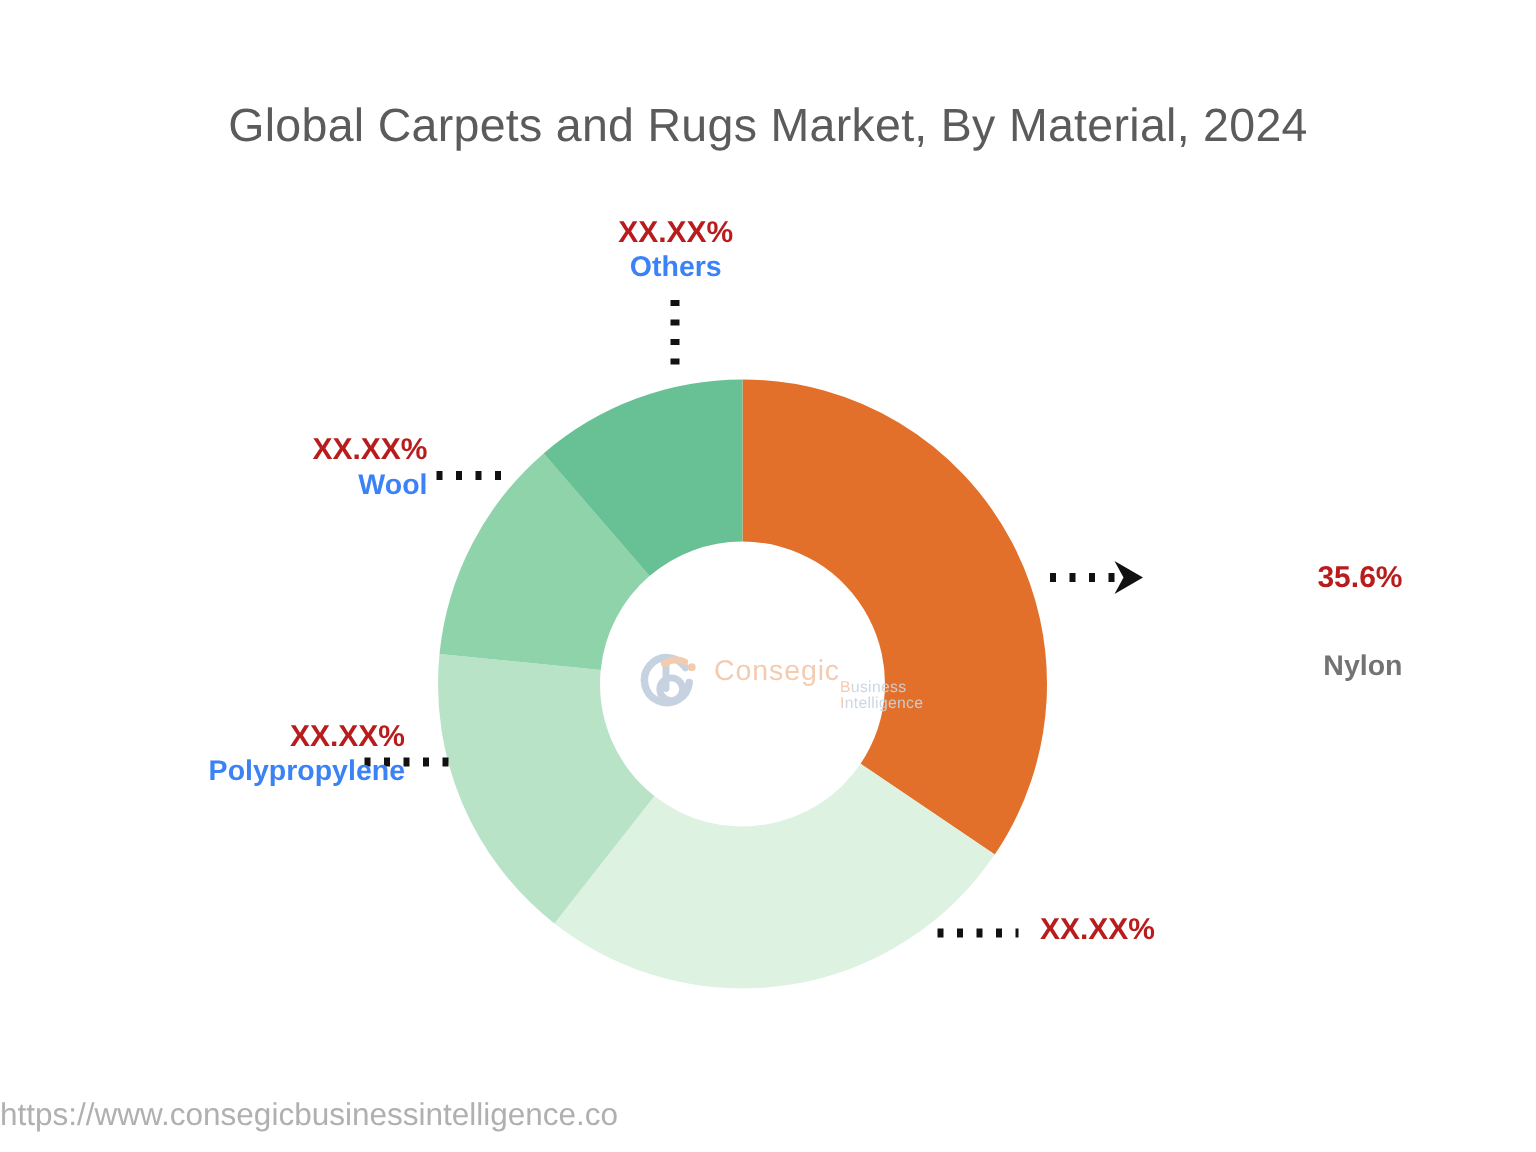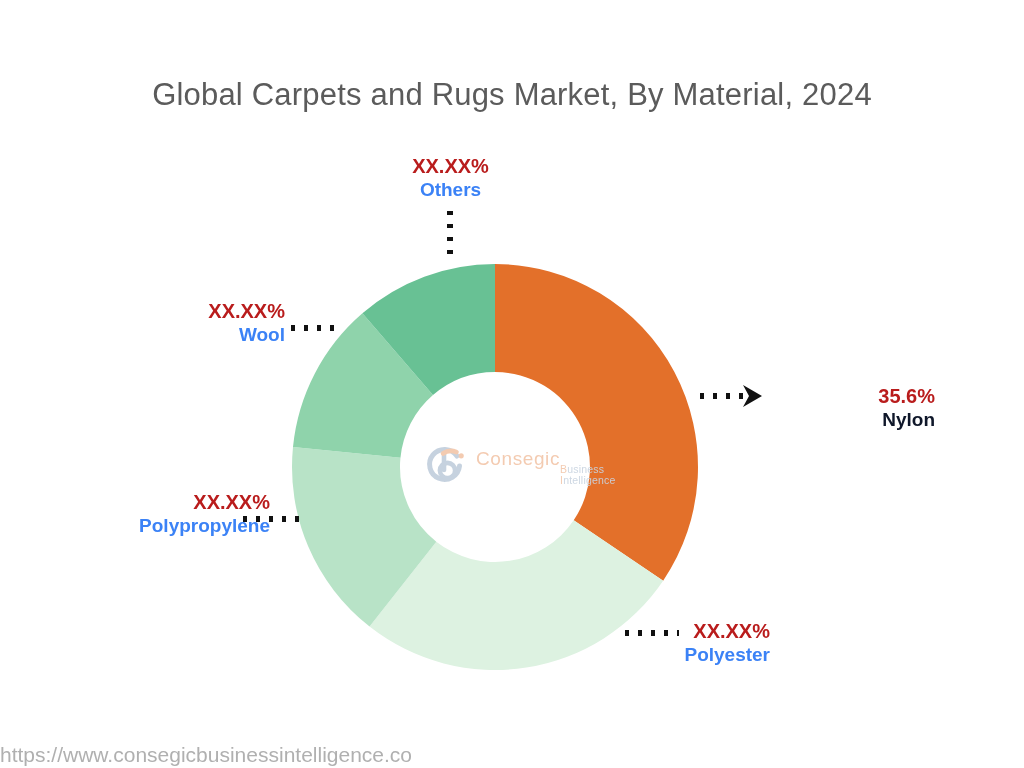--- a/index.html
+++ b/index.html
@@ -10,21 +10,21 @@
   body {
     width: 1024px;
     height: 768px;
     background: #ffffff;
     font-family: "Liberation Sans", sans-serif;
     overflow: hidden;
     position: relative;
   }
   #chart-root {
     position: absolute;
-    left: 0; top: 15px;
+    left: 0; top: 4px;
     width: 1024px;
     height: 660px;
   }
   .chart-title {
     position: absolute;
     left: 0;
     top: 62px;
     width: 1024px;
     text-align: center;
     font-size: 31px;
@@ -53,21 +53,21 @@
   }
   .callout .cat {
     font-size: 19px;
     font-weight: bold;
     color: #3b82f6;
     display: block;
   }
   .callout.align-right { text-align: right; }
   .callout.align-left  { text-align: right; }
   .callout.align-center{ text-align: center; }
-  .callout.nylon .cat { color: #0f172a; }
+  .callout.nylon .cat { color: #737373; margin-top: 36px; }
 
   .watermark-logo {
     position: absolute;
     left: 423px;
     top: 424px;
     width: 160px;
     height: 56px;
     display: flex;
     align-items: center;
     opacity: 0.92;
@@ -152,21 +152,20 @@
     <span class="cat">Wool</span>
   </div>
 
   <div class="callout align-right" style="left:60px; top:476px; width:210px;">
     <span class="pct">XX.XX%</span>
     <span class="cat">Polypropylene</span>
   </div>
 
   <div class="callout align-right" style="left:585px; top:605px; width:185px;">
     <span class="pct">XX.XX%</span>
-    <span class="cat">Polyester</span>
   </div>
 
   <div class="callout align-left nylon" style="left:775px; top:370px; width:160px;">
     <span class="pct">35.6%</span>
     <span class="cat">Nylon</span>
   </div>
 
   <div class="watermark-logo">
     <div class="wm-mark">
       <svg viewBox="0 0 46 46" width="46" height="46">

